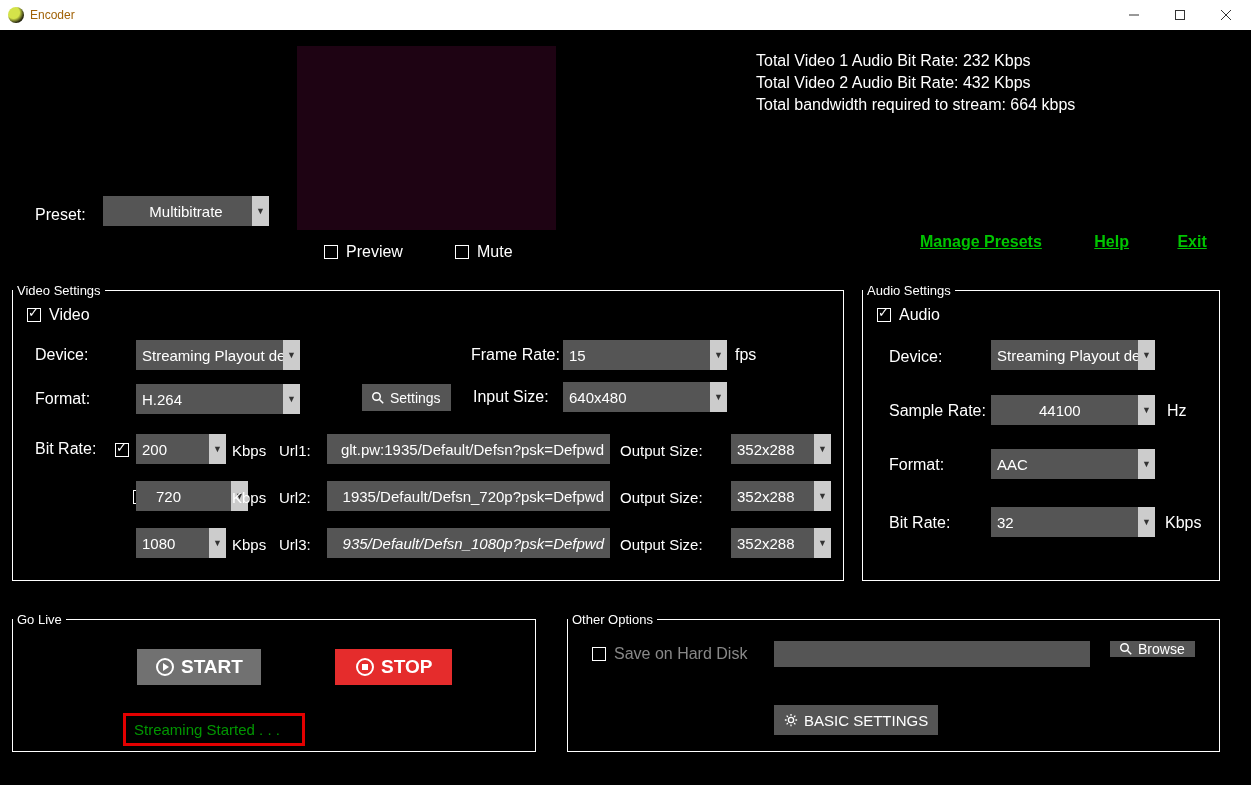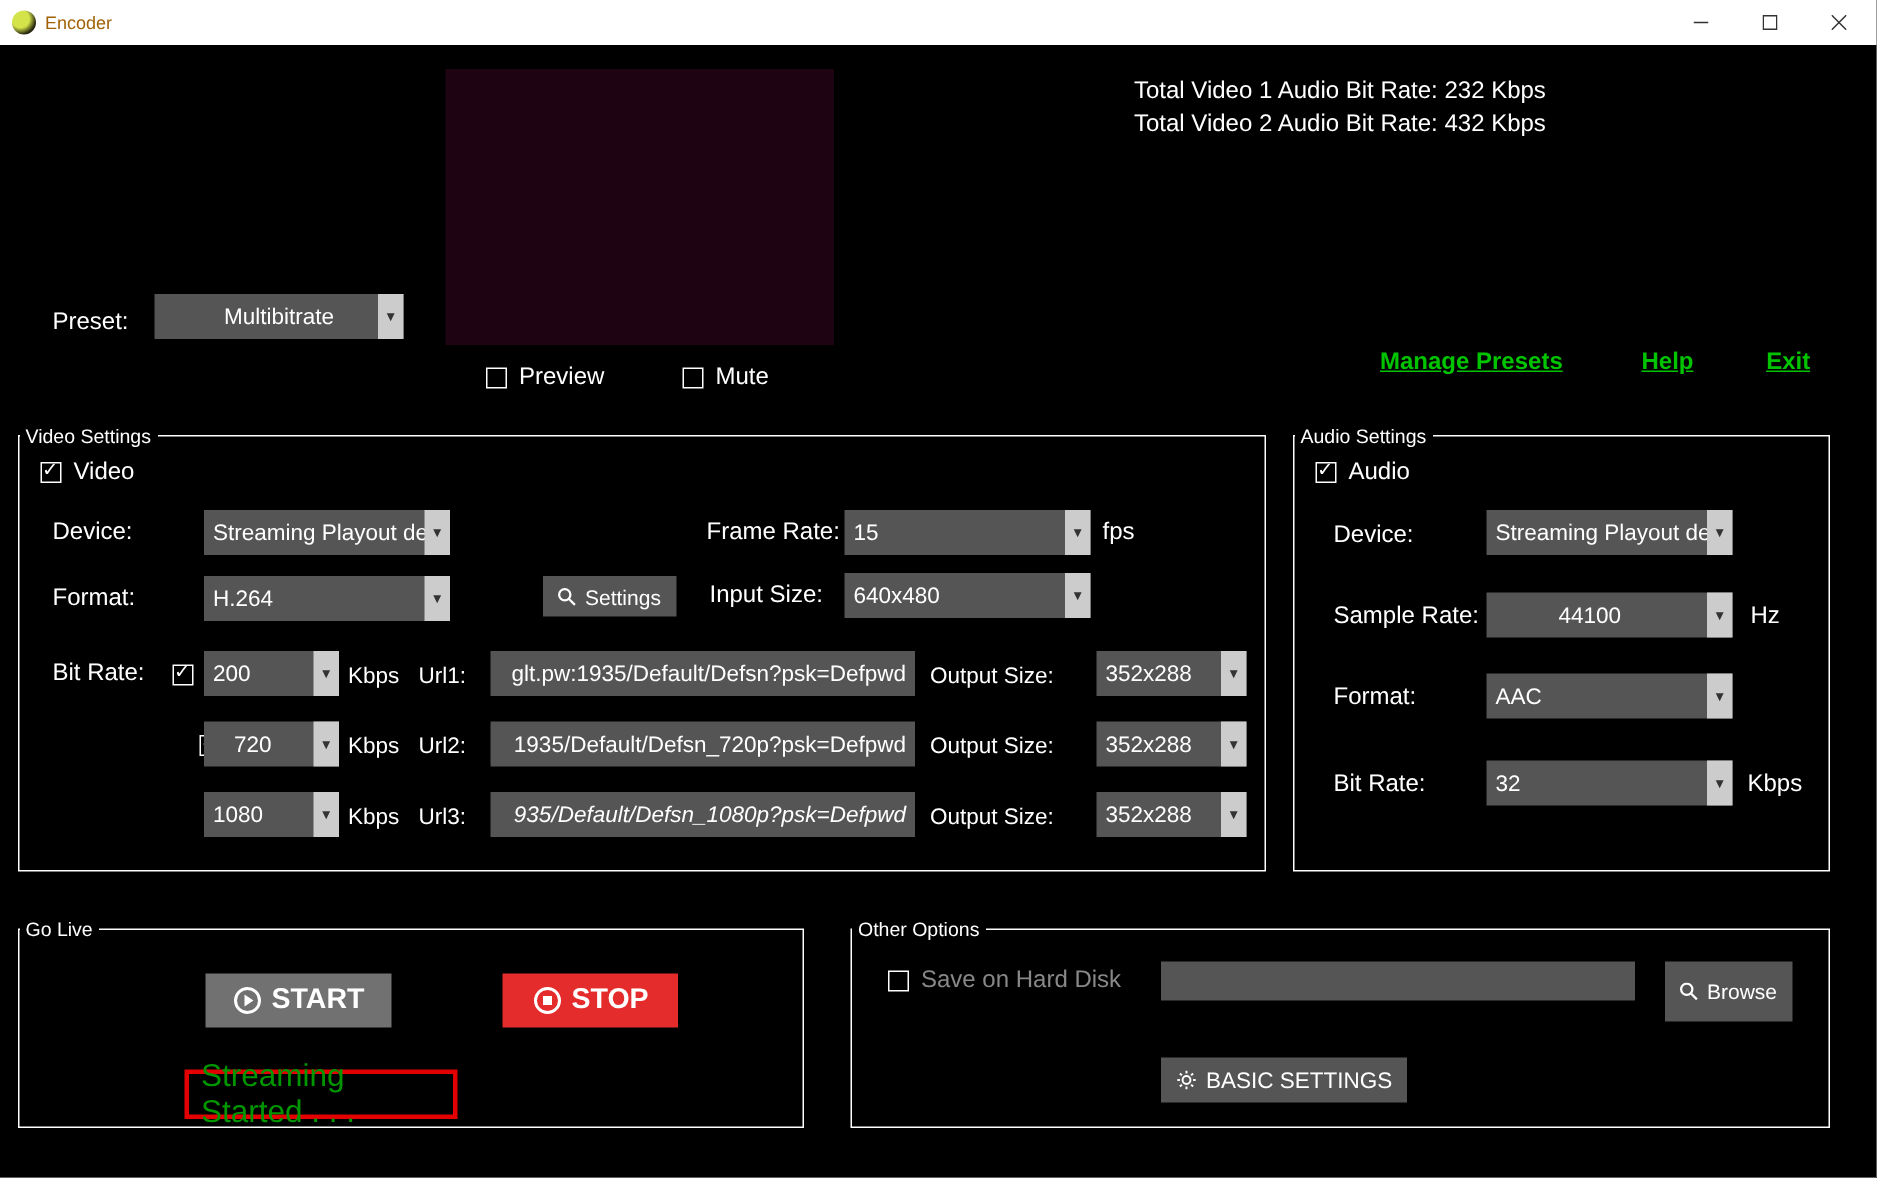--- a/index.html
+++ b/index.html
@@ -111,21 +111,21 @@
   input[type=checkbox]:checked::after{
     content:"✓"; color:#fff; font-size:13px;
     position:absolute; left:0; top:-4px;
   }
 
   .status-box {
     border: 3px solid #e30000;
     left: 110px; top: 86px;
     width: 182px; height: 33px;
     display:flex; align-items:center; padding:0 8px;
-    color:#009600; font-size:21px;
+    color:#009600; font-size:15px;
   }
   .inside { position:absolute; }
 </style>
 </head>
 <body>
 
 <div class="titlebar">
   <div class="app-icon"></div>
   <div class="title">Encoder</div>
   <div class="win-controls">
@@ -148,20 +148,21 @@
   </div>
 </div>
 
 <div class="client">
 
   <div class="abs preview-box"></div>
 
   <div class="abs status-lines">
     <div>Total Video 1 Audio Bit Rate: 232 Kbps</div>
     <div>Total Video 2 Audio Bit Rate: 432 Kbps</div>
+    <div>Total bandwidth required to stream: 664 kbps</div>
   </div>
 
   <div class="abs lbl preset-lbl">Preset:</div>
   <div class="abs select preset-sel">
     <span>Multibitrate</span>
     <span class="arrow">▼</span>
   </div>
 
   <div class="abs chk-row preview-chk">
     <input type="checkbox" style="">
@@ -233,21 +234,21 @@
       <span>glt.pw:1935/Default/Defsn?psk=Defpwd</span>
     </div>
     <div class="inside lbl" style="left:607px; top:144px; font-size:15px;">Output Size:</div>
     <div class="inside select" style="left:718px; top:136px; width:100px;">
       <span>352x288</span>
       <span class="arrow">▼</span>
     </div>
 
     
     <input type="checkbox" checked="" class="inside" style="left: 102px; top: 192px;">
-    <div class="inside select" style="left:123px; top:183px; width:90px;padding-left:20px;">
+    <div class="inside select" style="left:123px; top:183px; width:112px;padding-left:20px;">
       <span>720</span>
       <span class="arrow">▼</span>
     </div>
     <div class="inside lbl" style="left:219px; top:191px; font-size:15px;">Kbps</div>
     <div class="inside lbl" style="left:266px; top:191px; font-size:15px;">Url2:</div>
     <div class="inside textinput" style="left:314px; top:183px; width:283px;">
       <span>1935/Default/Defsn_720p?psk=Defpwd</span>
     </div>
     <div class="inside lbl" style="left:607px; top:191px; font-size:15px;">Output Size:</div>
     <div class="inside select" style="left:718px; top:183px; width:100px;">
@@ -328,21 +329,21 @@
     </div>
   </fieldset>
 
   <fieldset class="group other-grp">
     <legend>Other Options</legend>
     <div class="inside chk-row" style="left:24px; top:18px;">
       <input type="checkbox" style="">
       <span style="color:#888">Save on Hard Disk</span>
     </div>
     <div class="inside textinput left" style="left:206px; top:14px; width:316px; height:26px;"></div>
-    <button class="inside btn" style="left:542px; top:14px; height:40px; font-size:14px;">
+    <button class="inside btn" style="left:542px; top:14px; height:16px; font-size:14px;">
       <svg width="12" height="12" viewBox="0 0 16 16">
           <circle cx="6" cy="6" r="5" fill="none" stroke="#fff" stroke-width="2"></circle>
           <line x1="10" y1="10" x2="15" y2="15" stroke="#fff" stroke-width="2"></line>
         </svg>
       <span>Browse</span>
     </button>
     <button class="inside btn dark" style="left:206px; top:78px;">
       <svg width="14" height="14" viewBox="0 0 16 16">
           <circle cx="8" cy="8" r="3" fill="none" stroke="#fff" stroke-width="1.5"></circle>
           <path d="M8 1v2M8 13v2M1 8h2M13 8h2M3 3l1.5 1.5M11.5 11.5L13 13M13 3l-1.5 1.5M4.5 11.5L3 13" stroke="#fff" stroke-width="1.5"></path>

